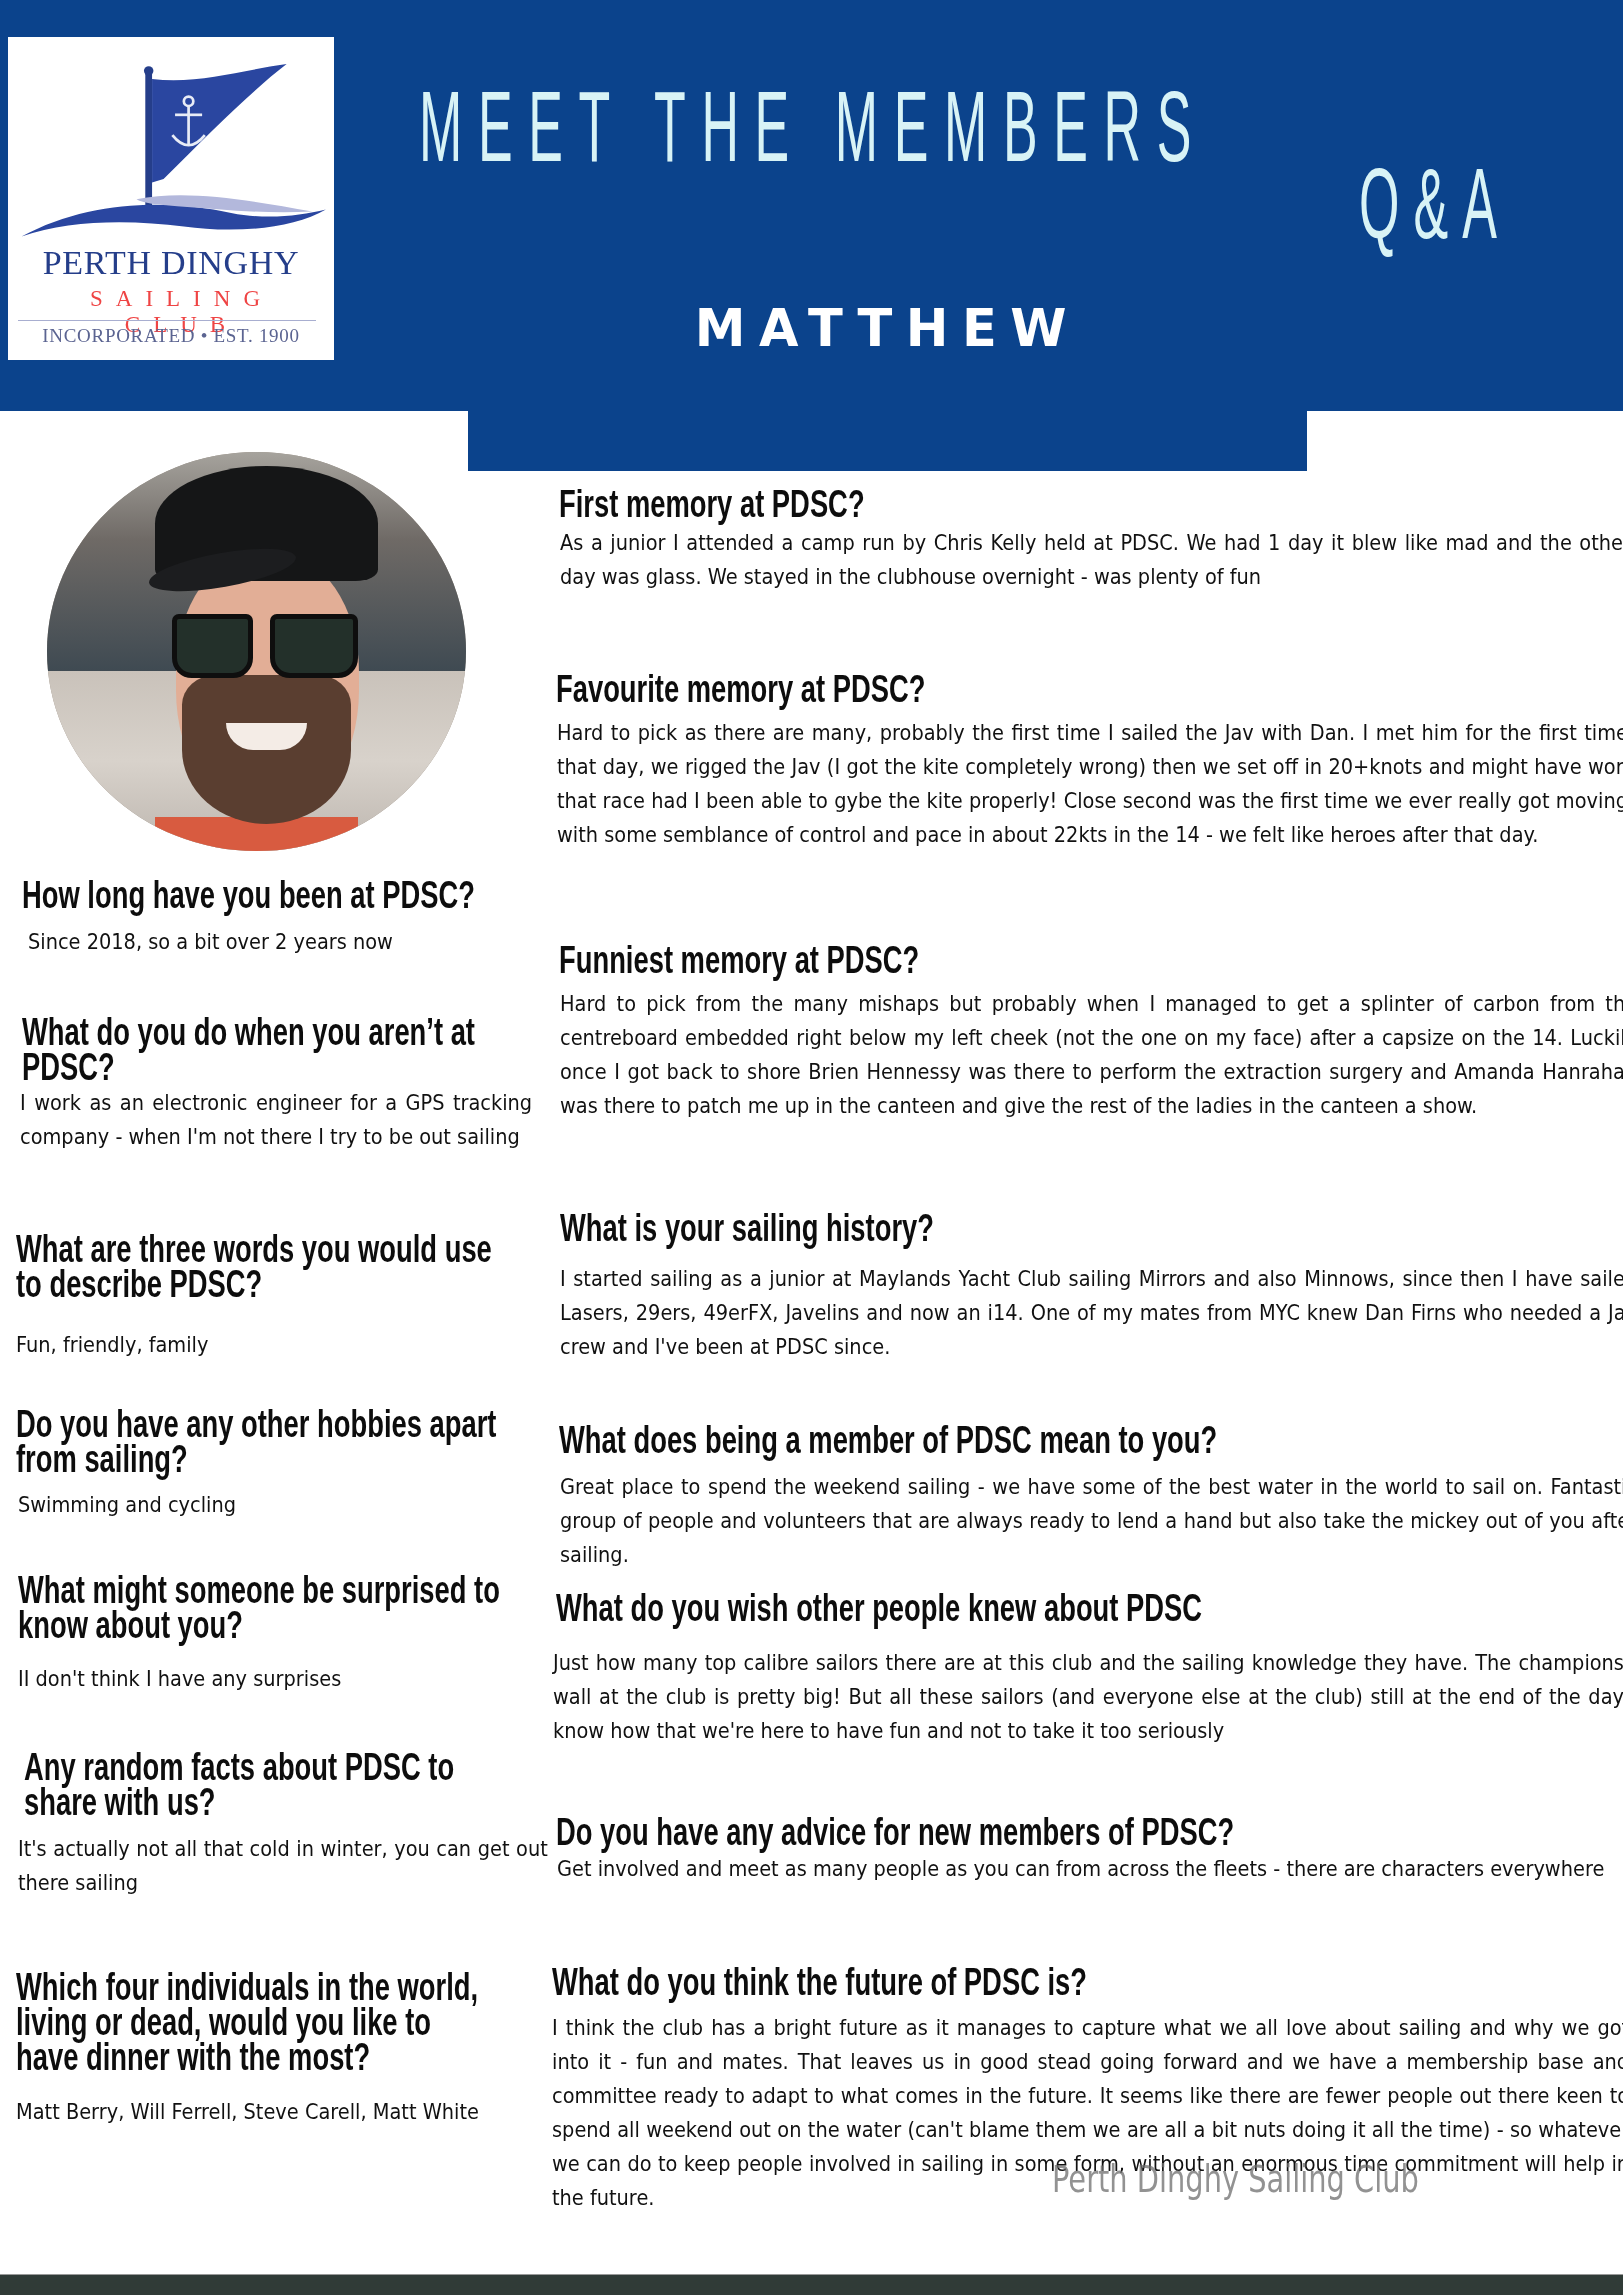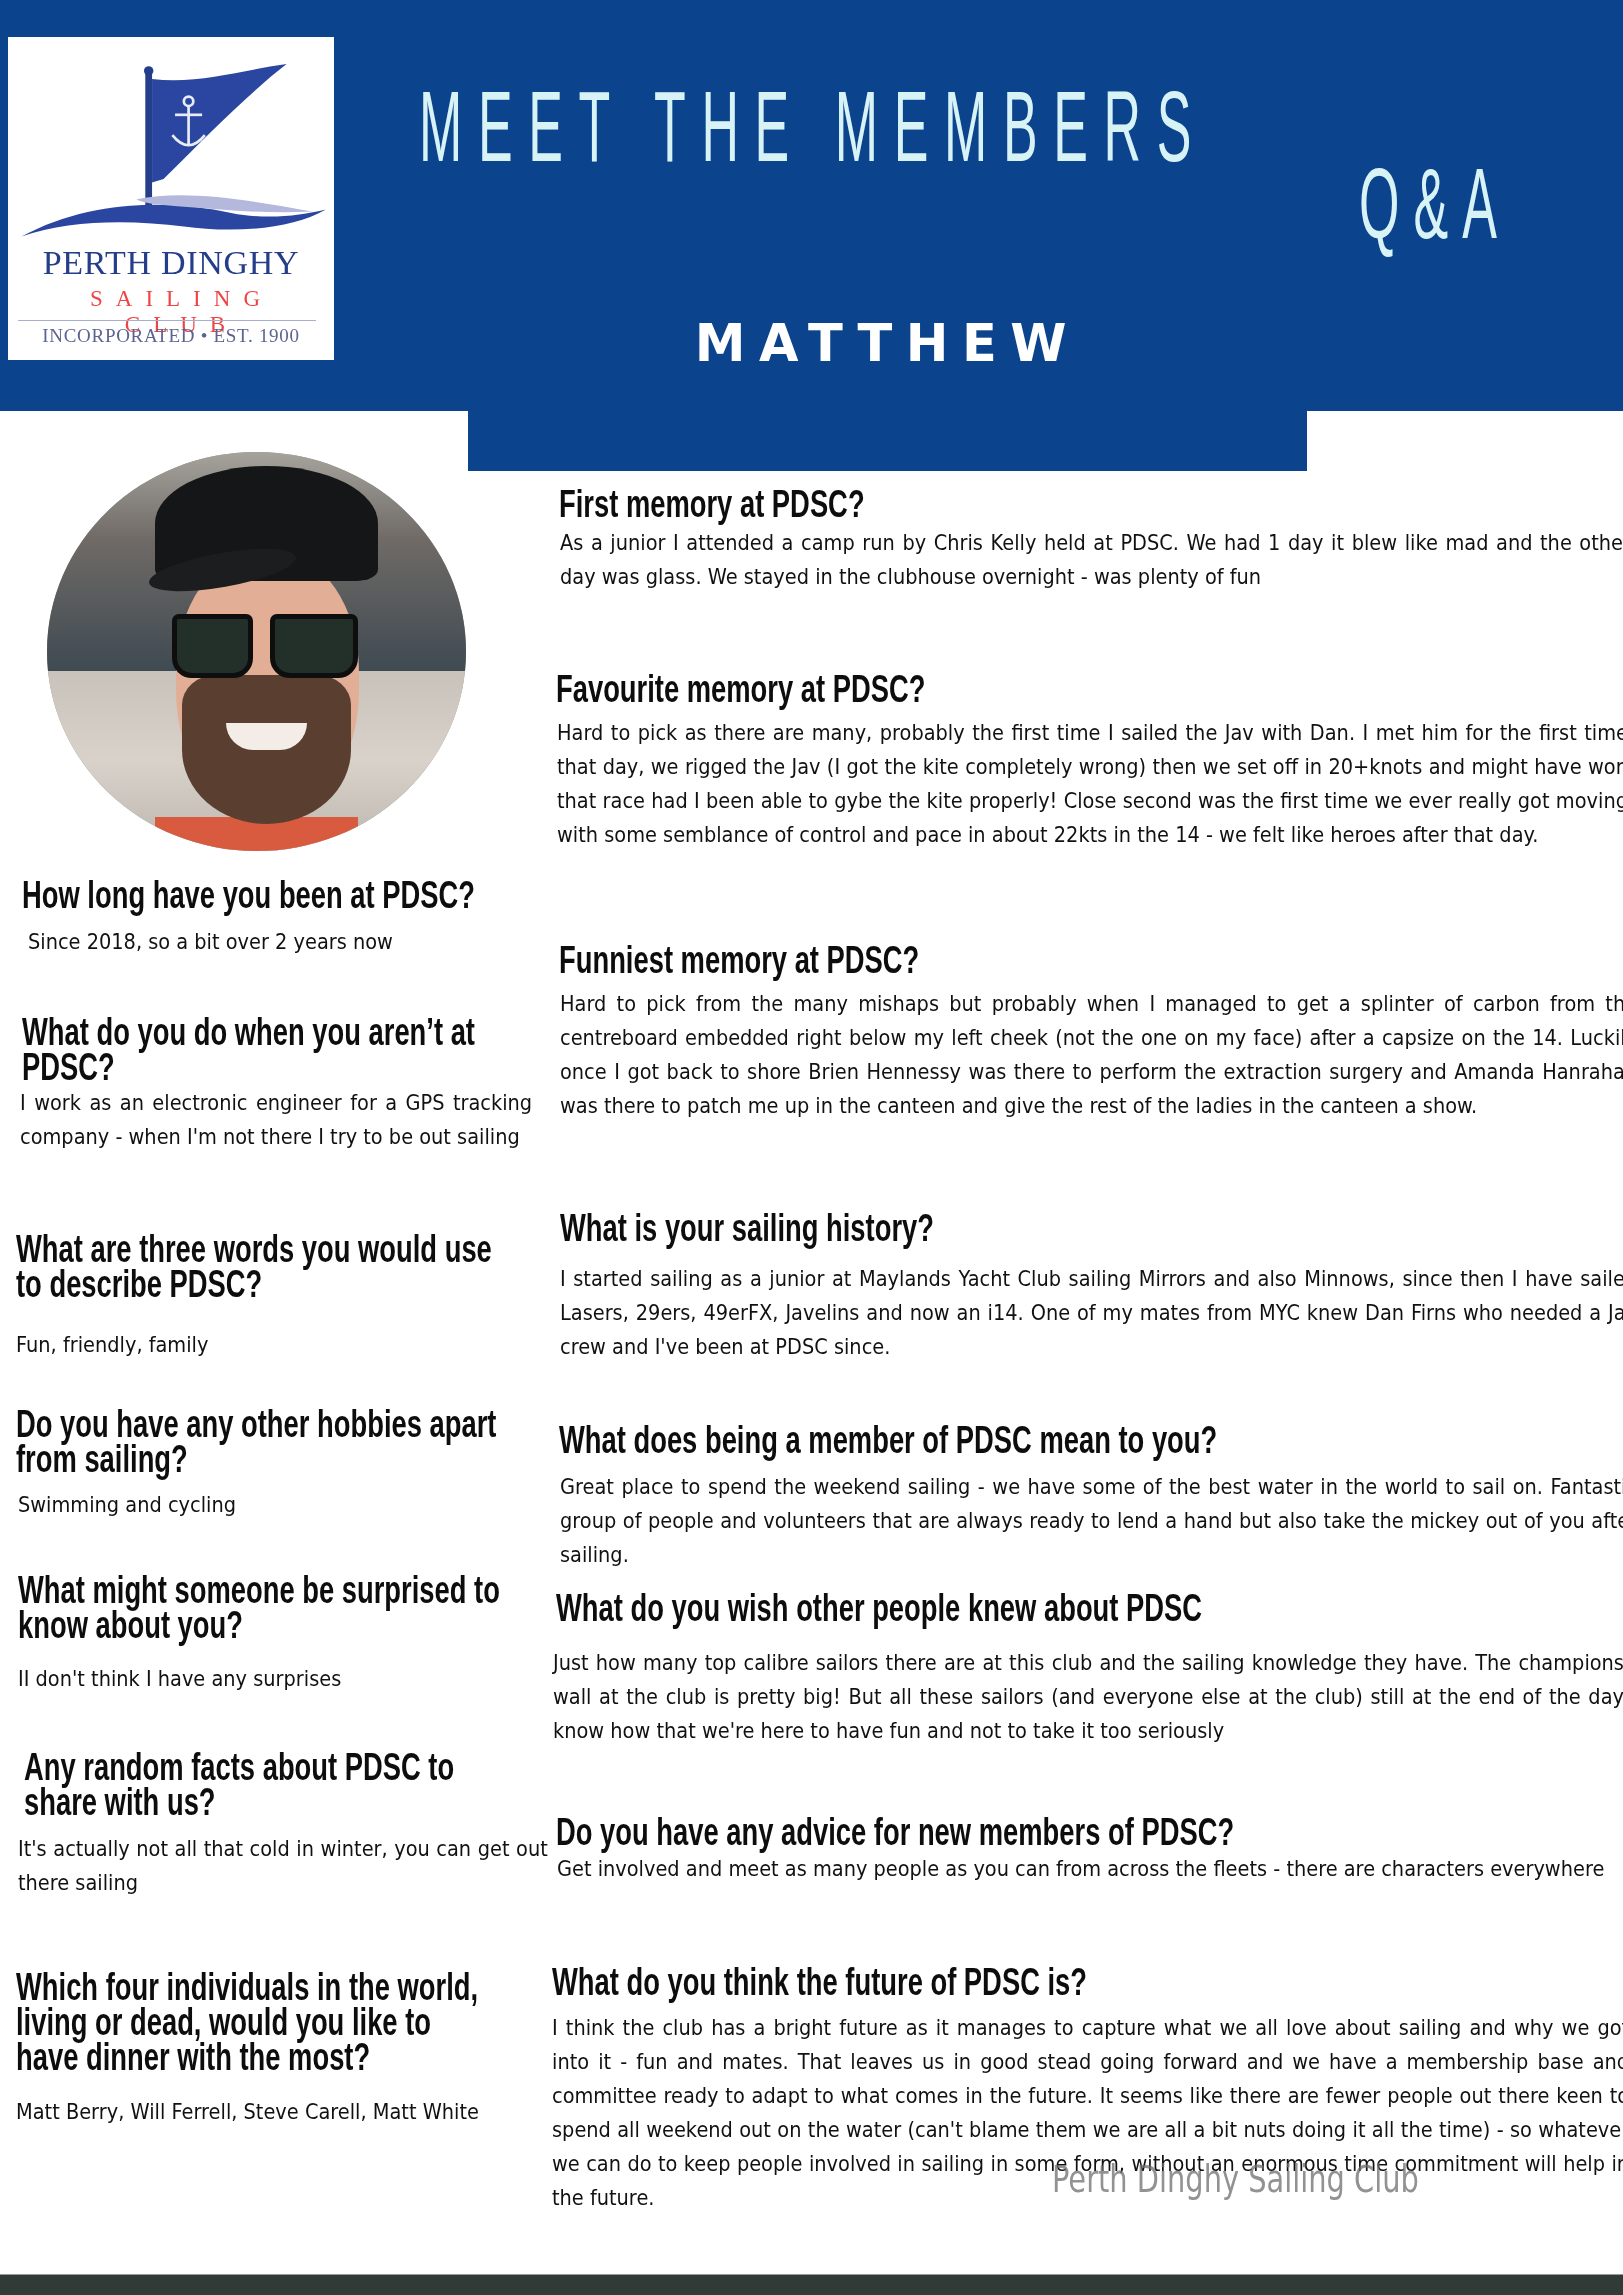--- a/index.html
+++ b/index.html
@@ -24,21 +24,21 @@
     transform: scaleX(0.52); transform-origin: left top; white-space: nowrap; font-weight: 400;
   }
   .title-qa {
     position: absolute; left: 1359px; top: 153px;
     font-family: "Liberation Sans", sans-serif; font-size: 100px; line-height: 1;
     color: #d8f3f6; letter-spacing: 27px; transform: scaleX(0.52); transform-origin: left top; white-space: nowrap;
   }
   .member-name {
     position: absolute; left: 468px; top: 295px; width: 839px; text-align: center;
     font-family: "DejaVu Sans", sans-serif; font-weight: bold; color: #ffffff;
-    font-size: 51px; letter-spacing: 13.5px; line-height: 68px; margin-top: 15px;
+    font-size: 51px; letter-spacing: 13.5px; line-height: 68px;
   }
 
   .photo { position: absolute; left: 47px; top: 452px; width: 419px; height: 399px; border-radius: 50%; overflow: hidden; background: #9a8f84; }
   .photo .bg1 { position: absolute; left: 0; top: 0; width: 100%; height: 55%; background: linear-gradient(180deg,#a6a39d 0%, #6f6a66 40%, #3f4a52 100%); }
   .photo .bg2 { position: absolute; left: 0; top: 55%; width: 100%; height: 45%; background: linear-gradient(180deg,#c9c2ba 0%, #d8d2cb 50%, #bdb6af 100%); }
   .photo .face { position: absolute; left: 129px; top: 101px; width: 183px; height: 264px; border-radius: 45% 45% 48% 48%; background: #e2ae96; }
   .photo .beard { position: absolute; left: 135px; top: 223px; width: 169px; height: 149px; border-radius: 20% 20% 50% 50%; background: #5a3e30; }
   .photo .mouth { position: absolute; left: 179px; top: 271px; width: 81px; height: 27px; border-radius: 0 0 41px 41px; background: #f4ece6; }
   .photo .cap { position: absolute; left: 108px; top: 13.5px; width: 223px; height: 115px; border-radius: 50% 50% 10% 10%; background: #151617; }
   .photo .brim { position: absolute; left: 101px; top: 101px; width: 149px; height: 34px; border-radius: 50%; background: #1c1d1f; transform: rotate(-10deg); }

